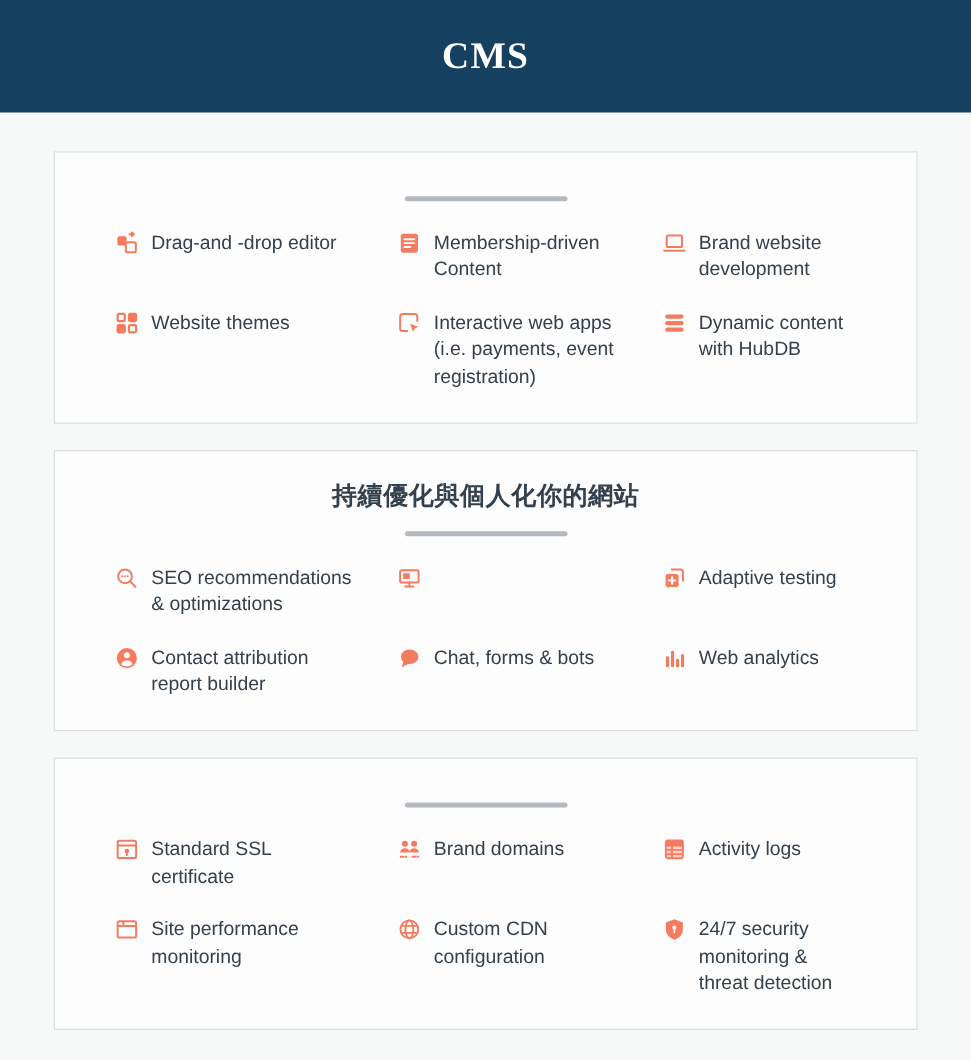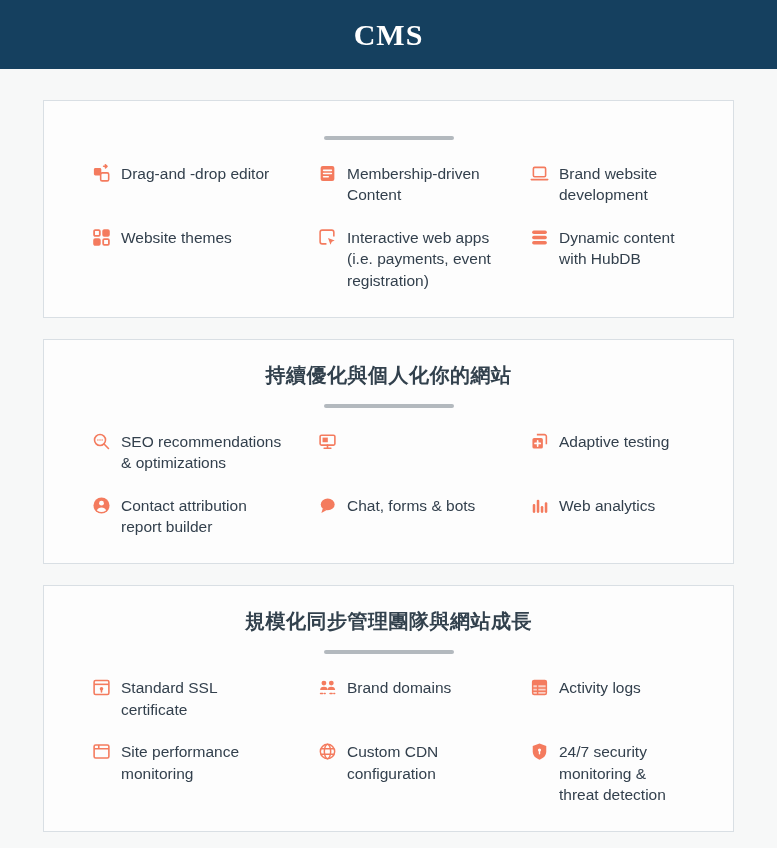--- a/index.html
+++ b/index.html
@@ -4,21 +4,21 @@
 <style>
   * { margin:0; padding:0; box-sizing:border-box; }
   html,body { width:777px; height:848px; }
   body {
     font-family:"Liberation Sans","DejaVu Sans",sans-serif;
     background:#f7f8f8;
     color:#33404d;
     overflow:hidden;
   }
   .header {
-    height:69px;
+    height:90px;
     background:#15405f;
     display:flex; align-items:center; justify-content:center;
   }
   .header-title {
     font-family:"Liberation Serif","DejaVu Serif",serif;
     font-weight:700;
     font-size:30px;
     letter-spacing:1px;
     color:#ffffff;
   }
@@ -220,21 +220,20 @@
             <rect x="14" y="6" width="2.4" height="10" rx="1.1"></rect>
           </svg>
         </span>
         <span class="feat-label">Web analytics</span>
       </div>
 
     </div>
   </div>
 
   <div class="card">
-    <div class="card-heading">規模化同步管理團隊與網站成長</div>
     <div class="divider"></div>
     <div class="grid">
 
       <div class="feat">
         <span class="feat-icon">
           <svg viewBox="0 0 18 18" fill="none" stroke="currentColor" stroke-width="1.5">
             <rect x="2" y="2.4" width="14" height="13.2" rx="1.4"></rect>
             <path d="M2 6h14"></path>
             <circle cx="9" cy="10.2" r="1.7" fill="currentColor" stroke="none"></circle>
             <path d="M9 11.5v1.8" stroke-linecap="round"></path>

